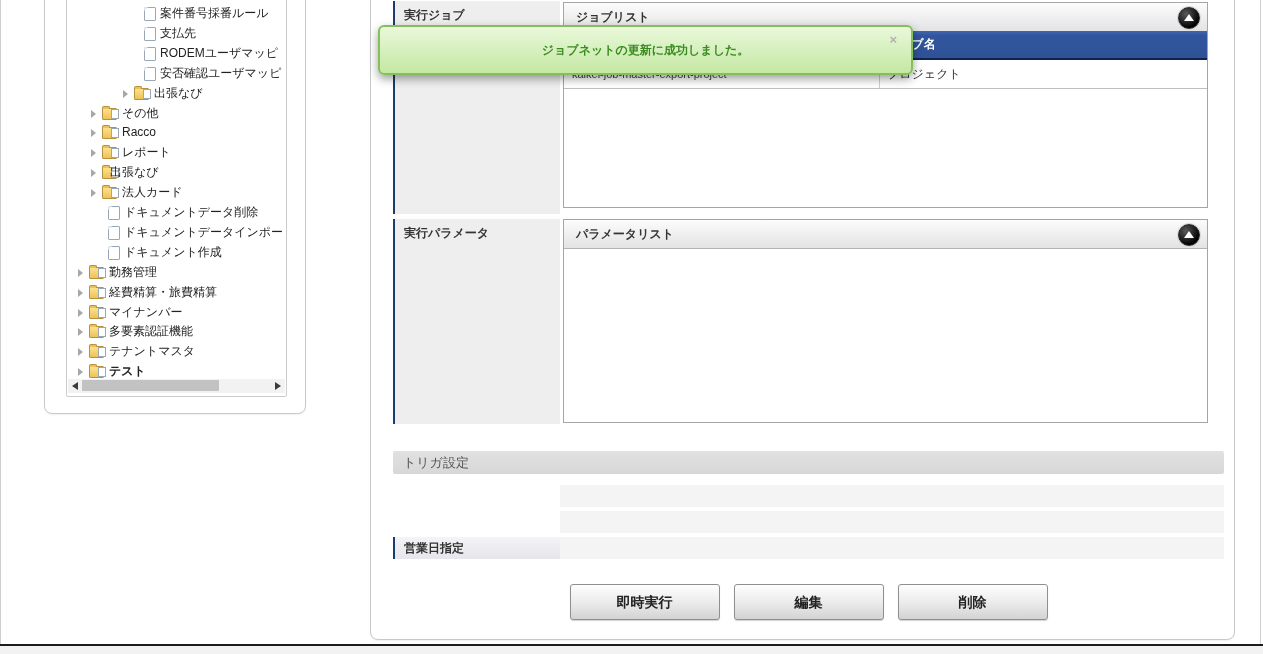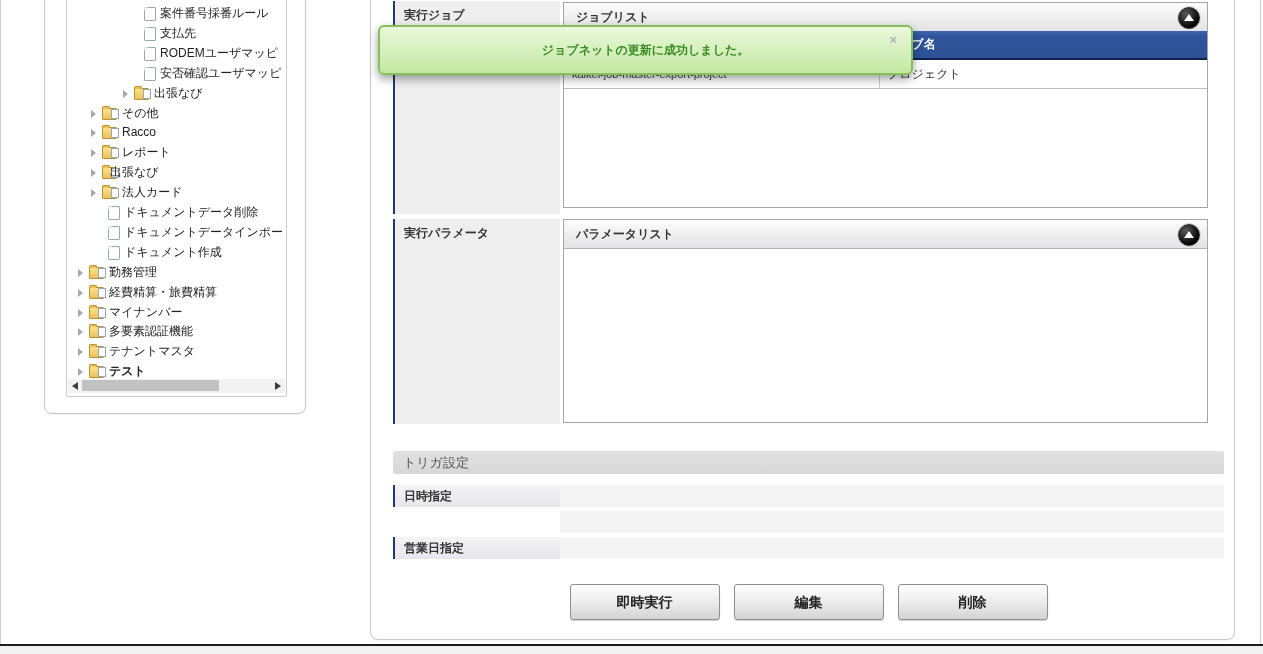--- a/index.html
+++ b/index.html
@@ -225,21 +225,20 @@
     <div class="widget w2">
       <div class="w-header">
         <span class="w-title">パラメータリスト</span>
         <span class="collapse-btn"></span>
       </div>
     </div>
 
     <div class="trigger-bar">トリガ設定</div>
 
     <div class="trigger-row" style="top:498px;">
-      <span class="t-label">日時指定</span>
       <span class="t-value"></span>
     </div>
     <div class="trigger-row" style="top:524px;">
       <span class="t-value"></span>
     </div>
     <div class="trigger-row" style="top:550px;">
       <span class="t-label">営業日指定</span>
       <span class="t-value"></span>
     </div>
 

